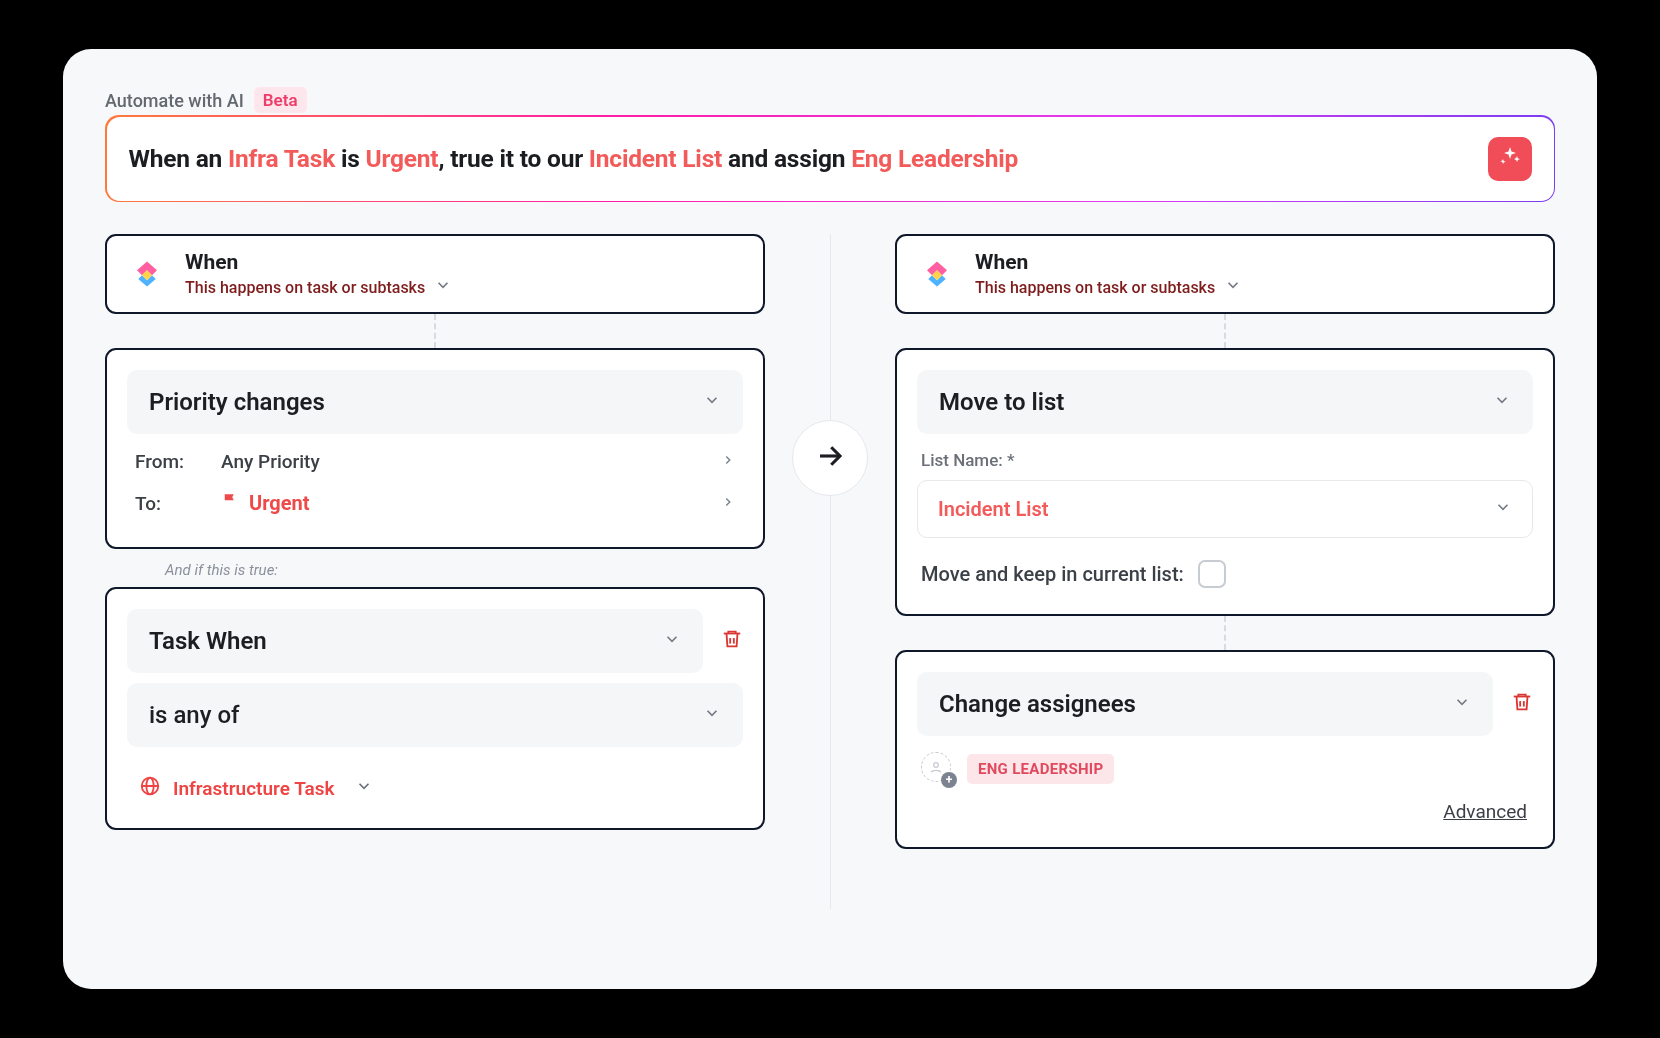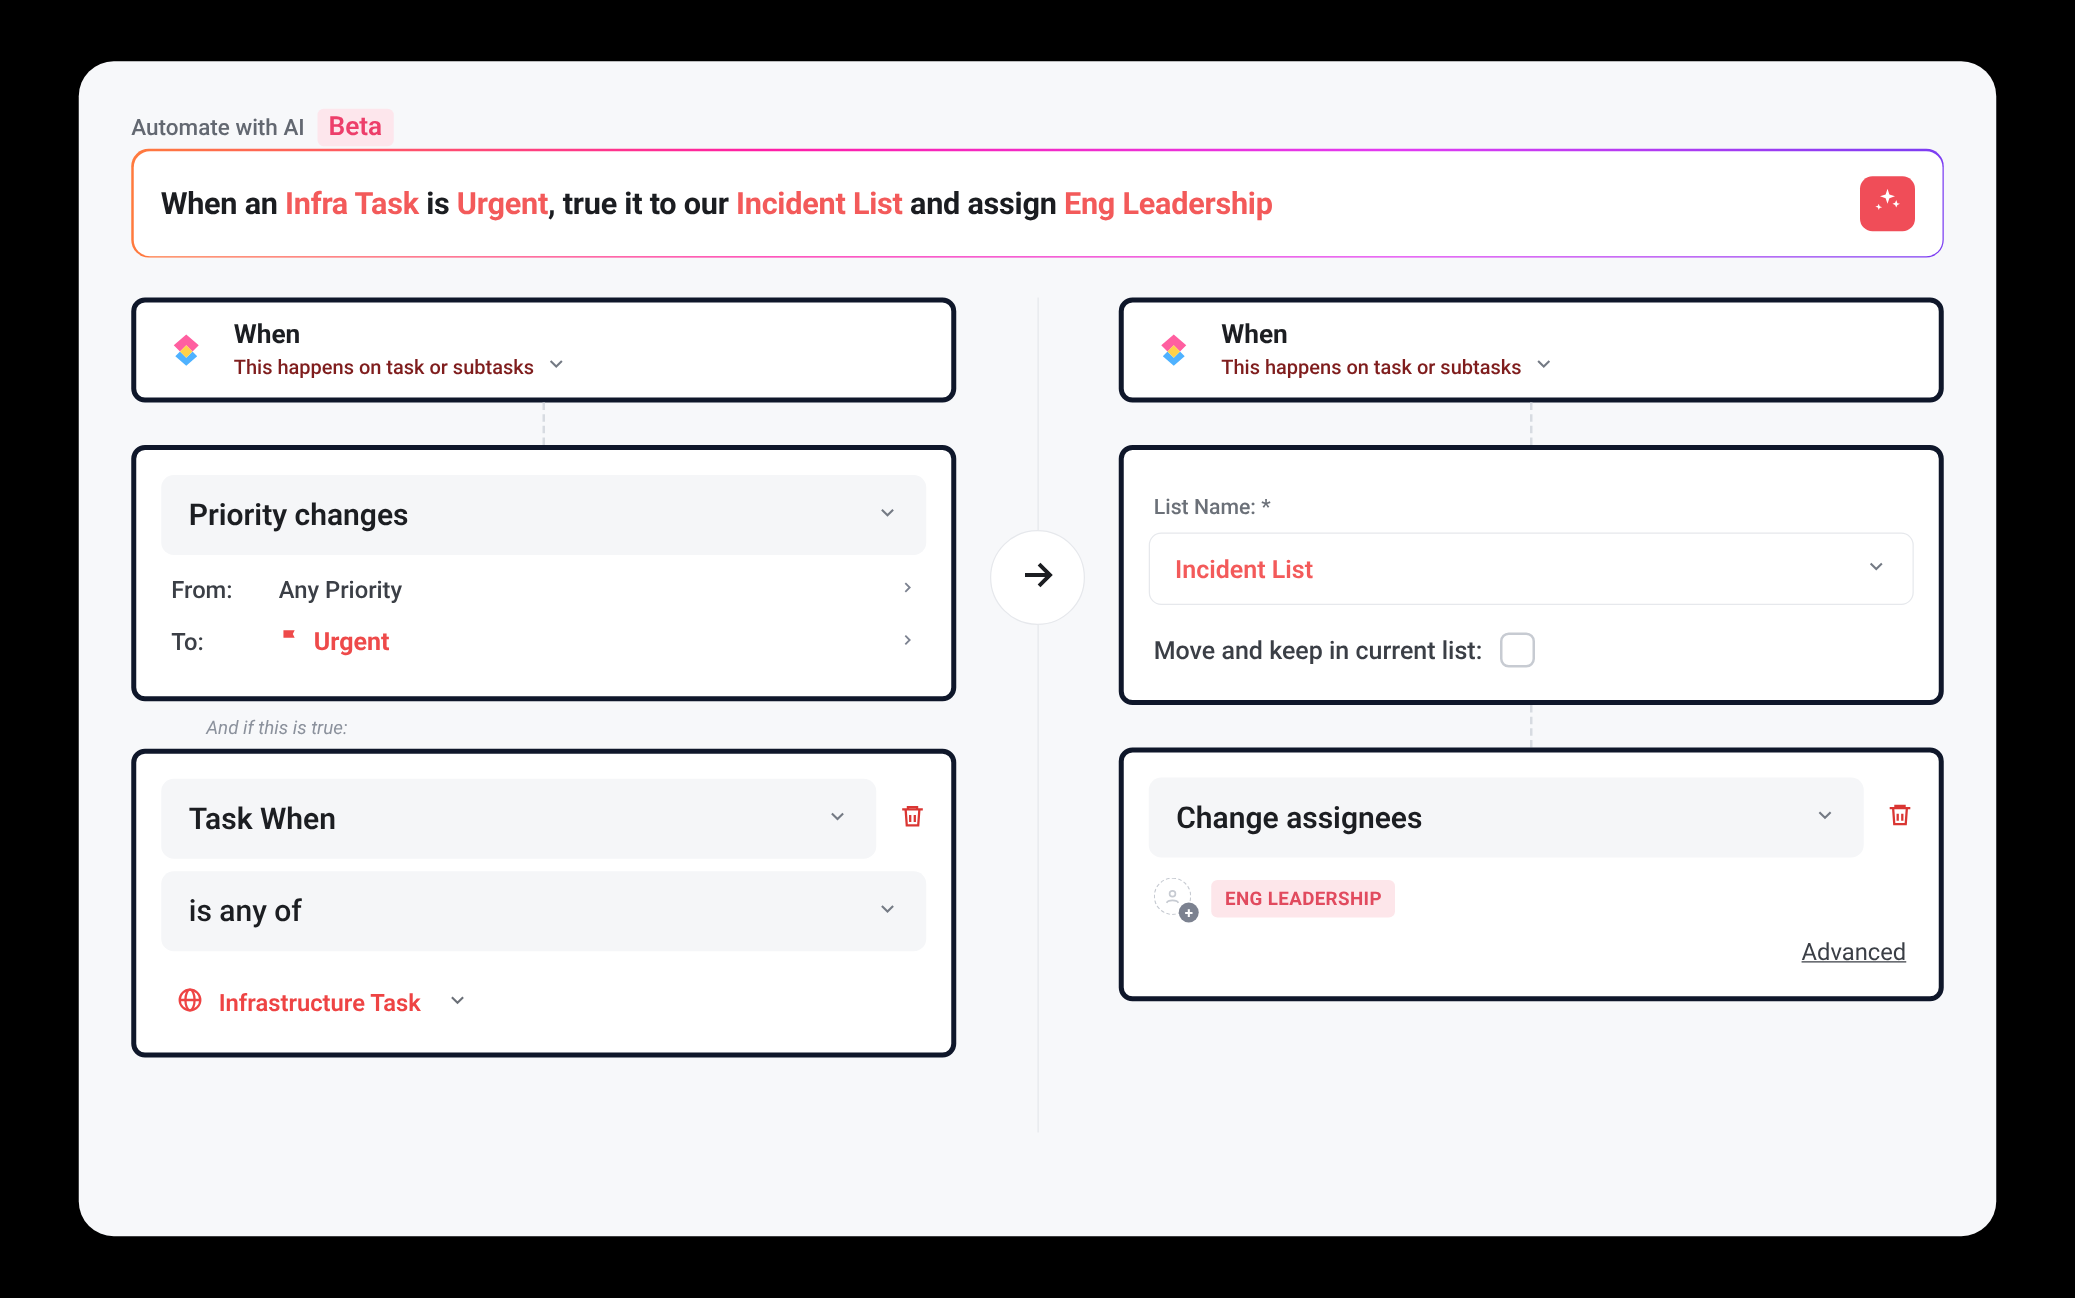--- a/index.html
+++ b/index.html
@@ -31,21 +31,21 @@
     text-align: center;
   }
   .header-title {
     font-size: 18px;
     font-weight: 500;
     color: #636871;
   }
   .beta-badge {
     background: #fde6ec;
     color: #ed3e6a;
-    font-size: 21px;
+    font-size: 17px;
     font-weight: 600;
     padding: 3px 9px;
     border-radius: 5px;
   }
 
   
   .prompt-bar {
     position: relative;
     padding: 1.5px;
     border-radius: 14px;
@@ -98,21 +98,21 @@
     position: absolute;
     top: 0;
     bottom: -60px;
     left: 50%;
     width: 0;
     border-left: 1px solid #e6e8ec;
   }
 
   .card {
     background: #fff;
-    border: 4px solid #0f172a;
+    border: 2px solid #0f172a;
     border-radius: 11px;
     width: 100%;
   }
 
   .when-card {
     padding: 14px 20px;
     display: flex;
     align-items: center;
     gap: 18px;
   }
@@ -412,20 +412,26 @@
             <span class="chev"><svg viewBox="0 0 24 24">
                   <polyline points="6 9 12 15 18 9"></polyline>
                 </svg></span>
           </div>
         </div>
       </div>
 
       <div class="dashed-connector"></div>
 
       <div class="card section-card">
+        <div class="select-row">
+          <span class="label">Move to list</span>
+          <span class="chev"><svg viewBox="0 0 24 24">
+                <polyline points="6 9 12 15 18 9"></polyline>
+              </svg></span>
+        </div>
 
         <div class="field-lbl">List Name: *</div>
 
         <div class="list-select">
           <span class="val">Incident List</span>
           <span class="chev"><svg viewBox="0 0 24 24">
                 <polyline points="6 9 12 15 18 9"></polyline>
               </svg></span>
         </div>
 

